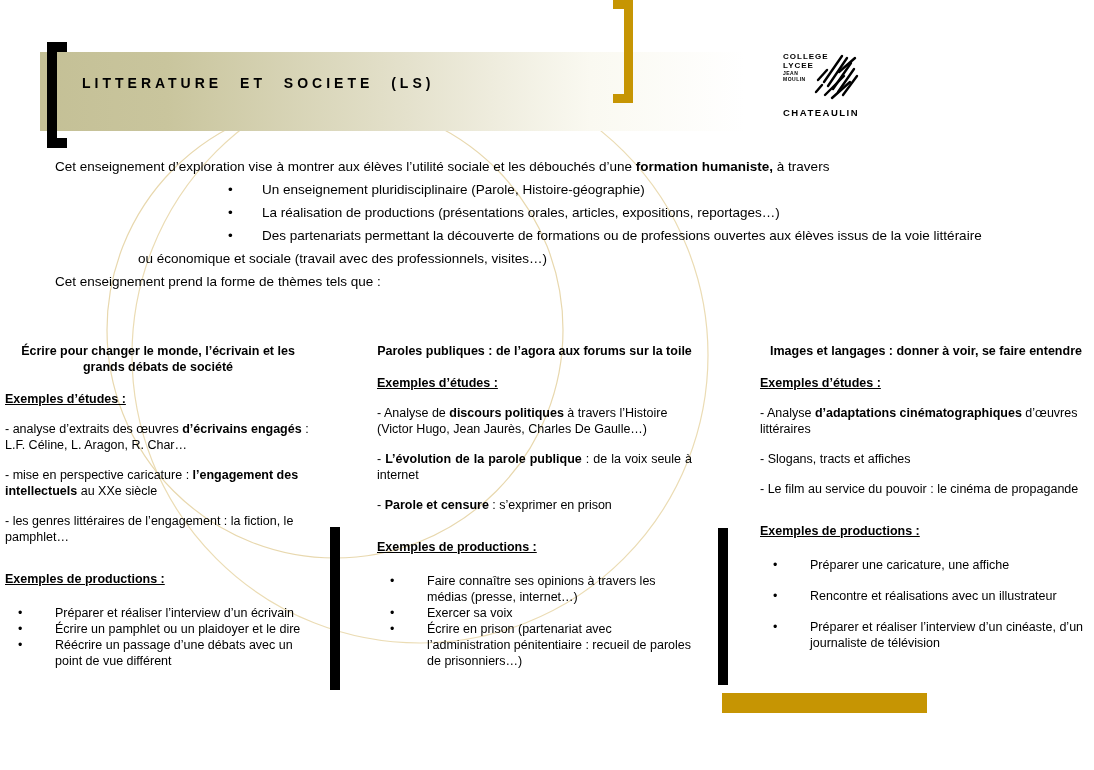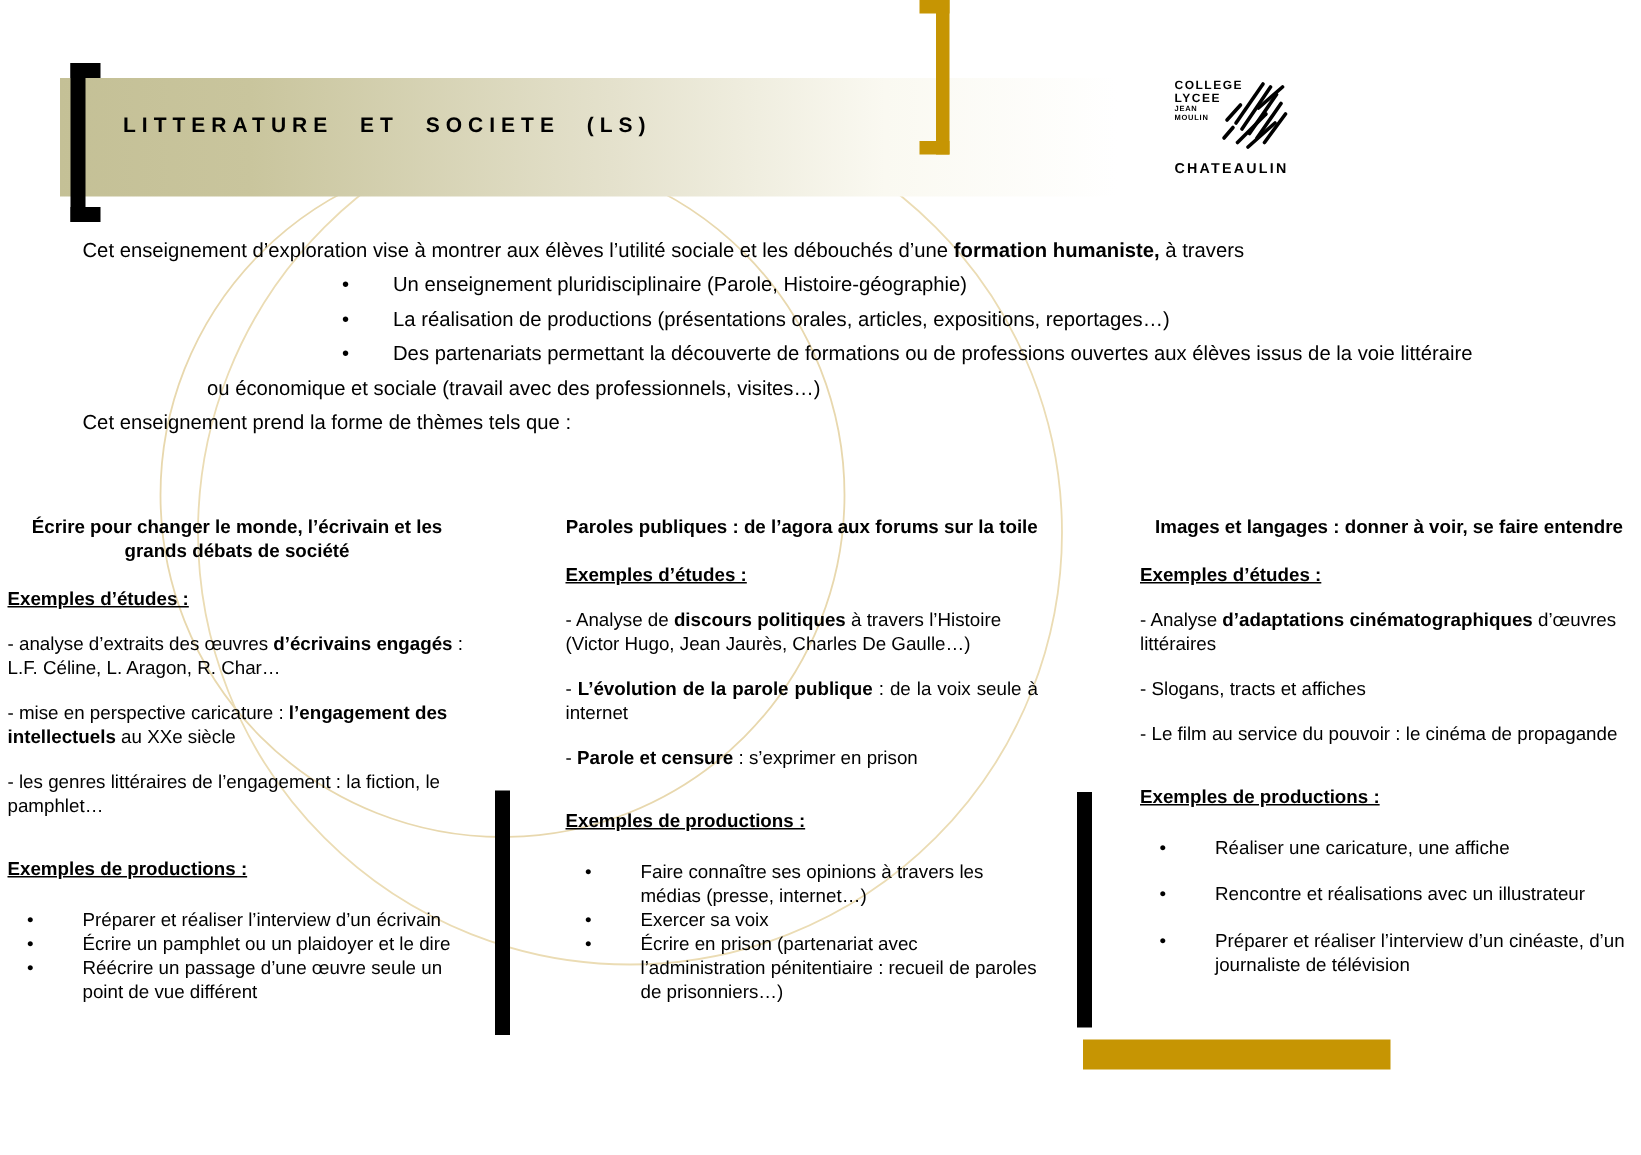--- a/index.html
+++ b/index.html
@@ -111,21 +111,21 @@
       <div class="col col-0">
         <div class="col-title">Écrire pour changer le monde, l’écrivain et les grands débats de société</div>
         <div class="sec-label">Exemples d’études :</div>
         <p class="para"><span>- analyse d’extraits des œuvres </span><span class="b">d’écrivains engagés</span><span> : L.F. Céline, L. Aragon, R. Char…</span></p>
         <p class="para"><span>- mise en perspective caricature : </span><span class="b">l’engagement des intellectuels</span><span> au XXe siècle</span></p>
         <p class="para"><span>- les genres littéraires de l’engagement : la fiction, le pamphlet…</span></p>
         <div class="sec-label prod">Exemples de productions :</div>
         <ul class="prod-list">
           <li>Préparer et réaliser l’interview d’un écrivain</li>
           <li>Écrire un pamphlet ou un plaidoyer et le dire</li>
-          <li>Réécrire un passage d’une œuvre seule un point de vue différent</li>
+          <li>Réécrire un passage d’une débats avec un point de vue différent</li>
         </ul>
       </div>
       <div class="col col-1">
         <div class="col-title">Paroles publiques : de l’agora aux forums sur la toile</div>
         <div class="sec-label">Exemples d’études :</div>
         <p class="para"><span>- Analyse de </span><span class="b">discours politiques</span><span> à travers l’Histoire (Victor Hugo, Jean Jaurès, Charles De Gaulle…)</span></p>
         <p class="para just"><span>- </span><span class="b">L’évolution de la parole publique</span><span> : de la voix seule à internet</span></p>
         <p class="para"><span>- </span><span class="b">Parole et censure</span><span> : s’exprimer en prison</span></p>
         <div class="sec-label prod">Exemples de productions :</div>
         <ul class="prod-list">
@@ -135,21 +135,21 @@
         </ul>
       </div>
       <div class="col col-2">
         <div class="col-title">Images et langages : donner à voir, se faire entendre</div>
         <div class="sec-label">Exemples d’études :</div>
         <p class="para"><span>- Analyse </span><span class="b">d’adaptations cinématographiques</span><span> d’œuvres littéraires</span></p>
         <p class="para"><span>- Slogans, tracts et affiches</span></p>
         <p class="para"><span>- Le film au service du pouvoir : le cinéma de propagande</span></p>
         <div class="sec-label prod">Exemples de productions :</div>
         <ul class="prod-list">
-          <li>Réaliser une caricature, une affiche</li>
+          <li>Préparer une caricature, une affiche</li>
           <li>Rencontre et réalisations avec un illustrateur</li>
           <li>Préparer et réaliser l’interview d’un cinéaste, d’un journaliste de télévision</li>
         </ul>
       </div>
     </div>
 
   <div class="vbar vbar-1"></div>
   <div class="vbar vbar-2"></div>
   <div class="gold-bar"></div>
 

